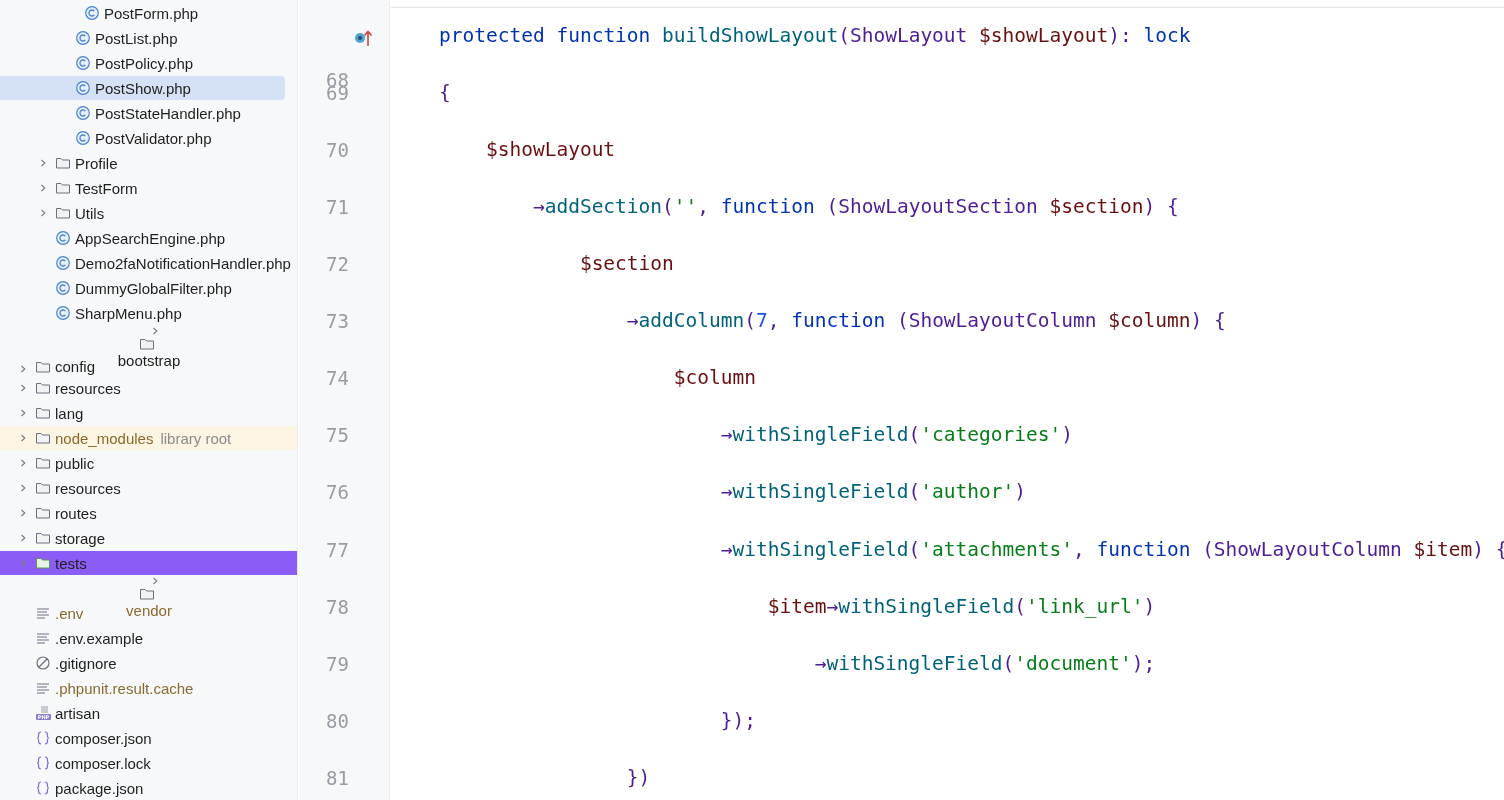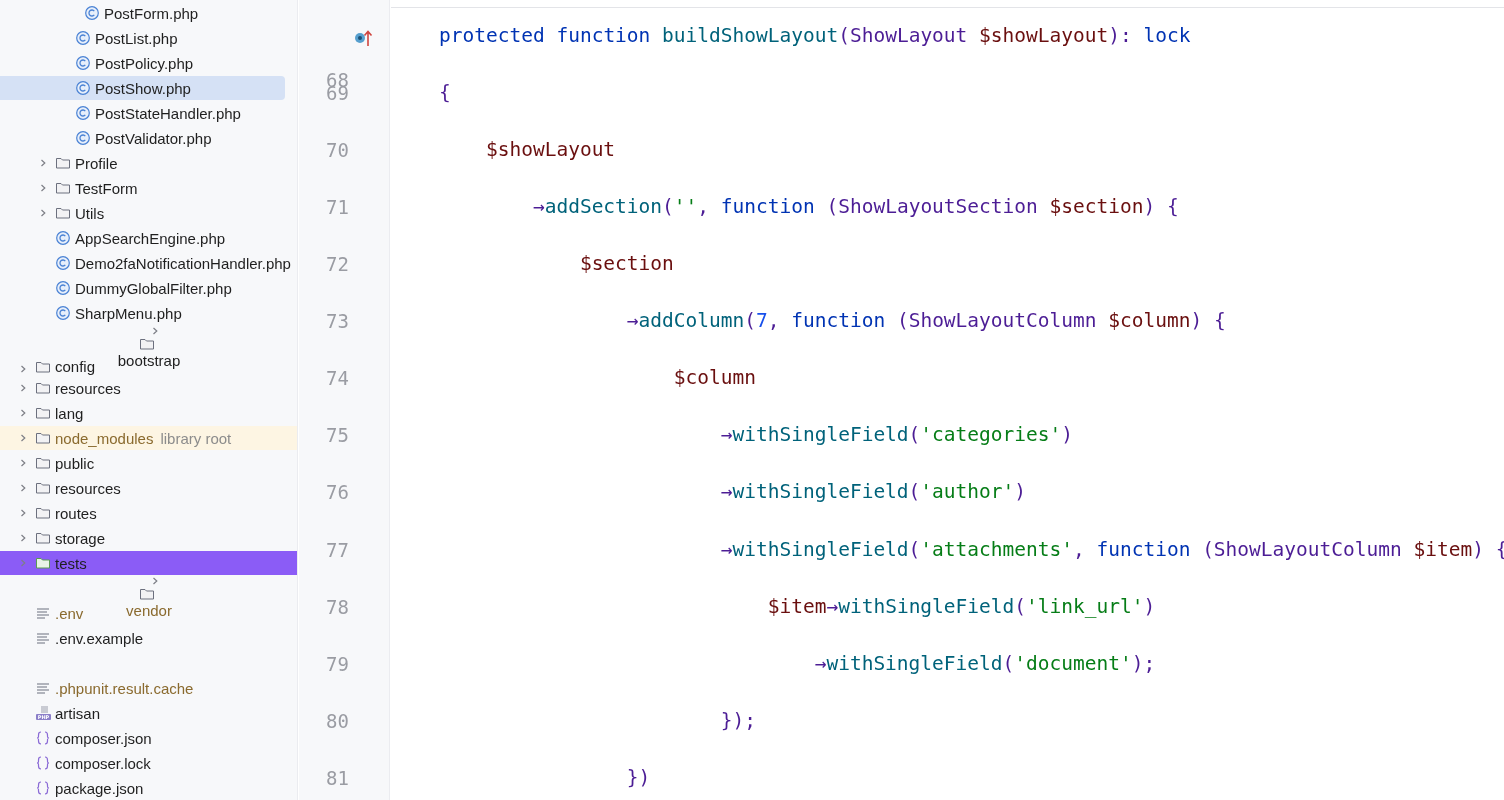--- a/index.html
+++ b/index.html
@@ -365,20 +365,30 @@
       <span class="lbl-muted-brown">.env</span>
     </div>
     <div class="tree-row" style="top: 626px;">
       <span class="chev" style="margin-left: 17px;"></span>
       <span class="ico">
         <svg width="16" height="16" viewBox="0 0 16 16">
           <path d="M2 4h12M2 7h10M2 10h12M2 13h8" stroke="#6c707e" stroke-width="1.1"></path>
         </svg>
       </span>
       <span>.env.example</span>
+    </div>
+    <div class="tree-row" style="top: 651px;">
+      <span class="chev" style="margin-left: 17px;"></span>
+      <span class="ico">
+        <svg width="16" height="16" viewBox="0 0 16 16">
+          <circle cx="8" cy="8" r="6" fill="none" stroke="#6c707e" stroke-width="1.2"></circle>
+          <path d="M4 12 L12 4" stroke="#6c707e" stroke-width="1.2"></path>
+        </svg>
+      </span>
+      <span>.gitignore</span>
     </div>
     <div class="tree-row" style="top: 676px;">
       <span class="chev" style="margin-left: 17px;"></span>
       <span class="ico">
         <svg width="16" height="16" viewBox="0 0 16 16">
           <path d="M2 4h12M2 7h10M2 10h12M2 13h8" stroke="#6c707e" stroke-width="1.1"></path>
         </svg>
       </span>
       <span class="lbl-muted-brown">.phpunit.result.cache</span>
     </div>

